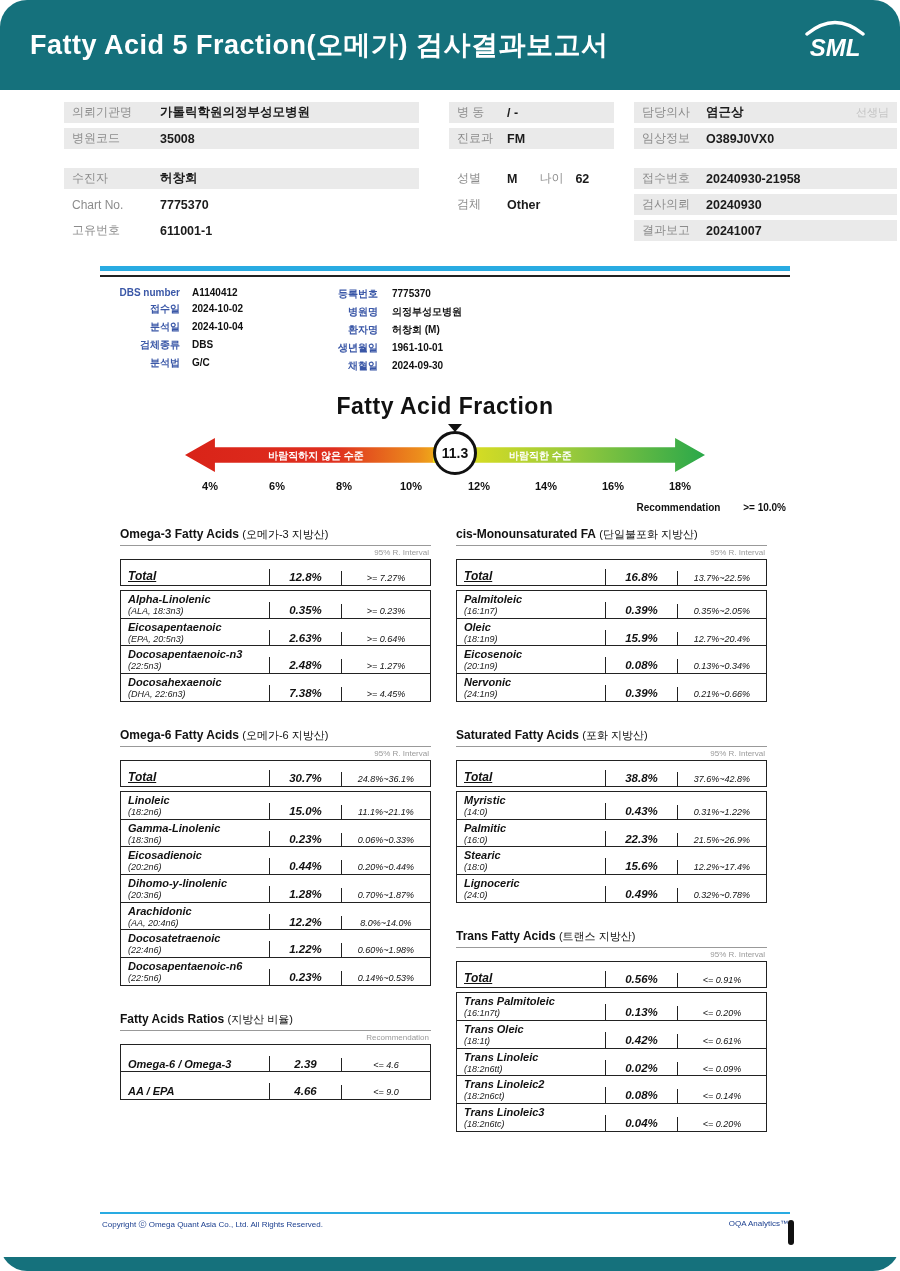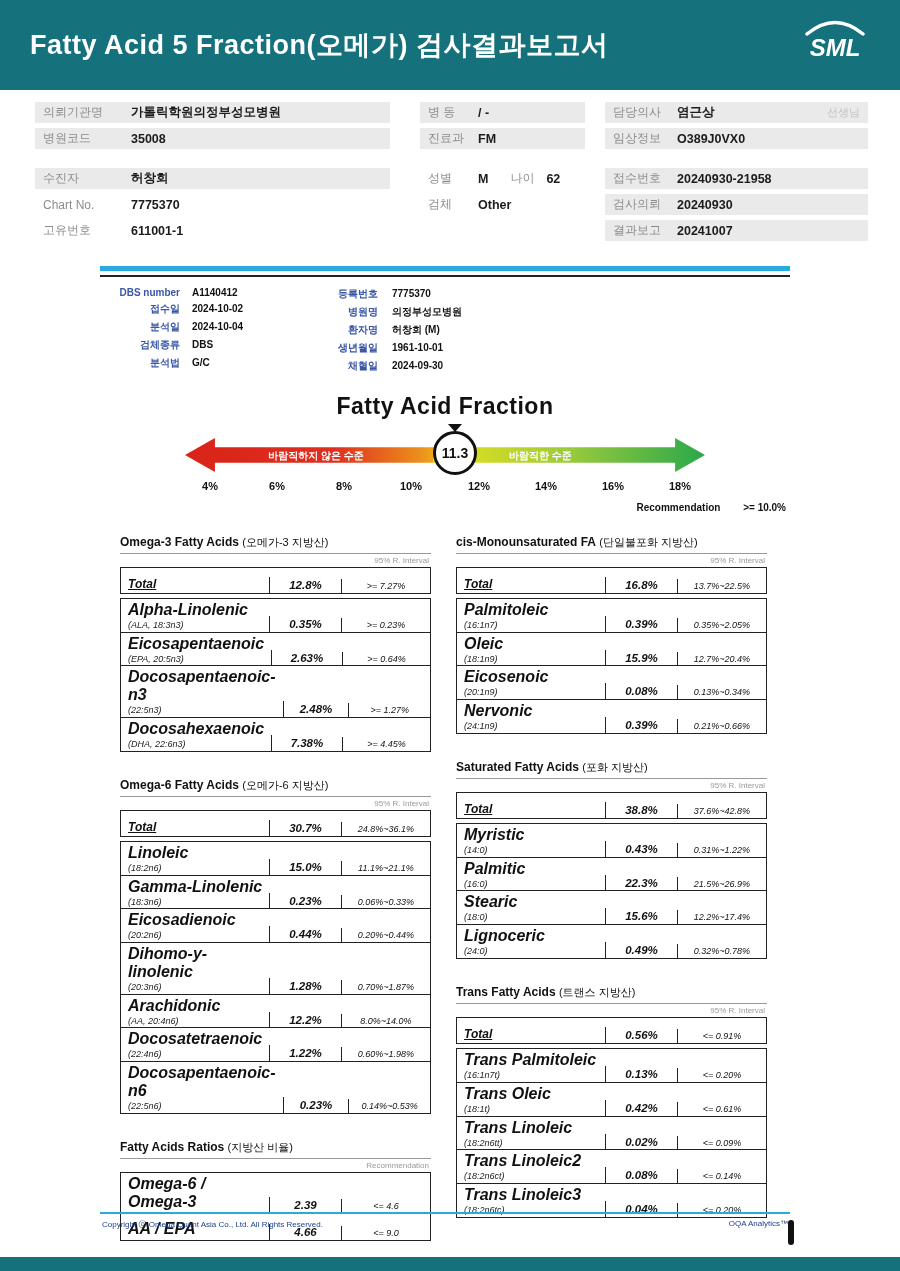--- a/index.html
+++ b/index.html
@@ -1,24 +1,24 @@
 <!DOCTYPE html>
 <html><head>
 <meta charset="utf-8">
 <style>
   * { margin:0; padding:0; box-sizing:border-box; }
   body { background:#fff; font-family:"Liberation Sans","DejaVu Sans",sans-serif; }
-  .page { position:relative; width:900px; height:1271px; background:#fff; overflow:hidden; }
+  .page { position:relative; width:900px; height:1271px; background:#fff; overflow:hidden;border-radius:27px; }
 
   
   .hdr { height:90px; background:#15717c; display:flex; align-items:center; justify-content:space-between; padding:0 30px; }
   .hdr-title { color:#fff; font-size:27px; font-weight:bold; letter-spacing:.5px; }
 
   
-  .info { position:relative; height:152px; margin-top:12px; font-size:12px; }
+  .info { position:relative; height:152px; margin-top:12px; font-size:12px;margin-left:29px; }
   .icol { position:absolute; top:0; }
   .icol1 { left:35px; width:355px; }
   .icol2 { left:420px; width:165px; }
   .icol3 { left:605px; width:263px; }
   .irow { display:flex; align-items:center; height:21px; margin-bottom:5px; padding:0 8px; }
   .irow.gray { background:#eaeaea; }
   .ilab { color:#8c8c8c; flex:none; width:88px; font-size:12px; }
   .icol2 .ilab { width:50px; }
   .icol3 .ilab { width:64px; }
   .ival { color:#1b1b1b; font-weight:bold; font-size:12.5px; }
@@ -67,33 +67,33 @@
     background:#fff; display:flex; align-items:center; justify-content:center; font-weight:bold; font-size:14px; color:#111; z-index:2; }
   .gpointer { position:absolute; left:263px; top:-6px; width:0; height:0; border:7px solid transparent; border-top:8px solid #111; z-index:3; }
   .gticks { position:absolute; left:25px; top:50px; width:470px; height:14px; }
   .gtick { position:absolute; transform:translateX(-50%); font-size:11px; font-weight:bold; color:#111; white-space:nowrap; }
 
   .recrow { text-align:right; margin-top:6px; padding-right:4px; font-size:10px; font-weight:bold; color:#111; }
   .reclab { margin-right:20px; }
 
   
   .tables { display:flex; margin-top:14px; padding-left:20px; gap:25px; }
-  .tcol { width:311px; display:flex; flex-direction:column;margin-top:8px; }
+  .tcol { width:311px; display:flex; flex-direction:column; }
   .ftable + .ftable { margin-top:26px; }
   .ft-titlebar { border-bottom:1px solid #999; padding-bottom:3px; font-size:12px; color:#111; }
   .ft-title { font-weight:bold; font-size:12px; }
   .ft-kr { font-weight:normal; font-size:11px; }
   .ft-introw { text-align:right; font-size:8px; color:#999; margin:2px 2px 3px 0; height:9px; }
   .frow { display:flex; align-items:flex-end; border:1.4px solid #222; margin-top:-1.4px; min-height:29px; background:#fff;font-style:italic; }
   .frow.total { margin-bottom:6px; min-height:27px; }
   .fcell { display:flex; flex-direction:column; justify-content:center; padding:2px 7px; }
   .cname { flex:1.9; align-items:flex-start; }
   .cval  { flex:0.8; border-left:1.4px solid #222; align-items:center; font-weight:bold; font-size:11.5px; color:#111; }
   .cint  { flex:1.05; border-left:1.4px solid #222; align-items:center; font-size:9px; color:#111; }
-  .nm { font-weight:bold; font-size:16px; color:#111; }
+  .nm { font-weight:bold; font-size:11px; color:#111; }
   .nm.tot { text-decoration:underline; font-size:12px; }
   .sb { font-size:9px; color:#222; margin-top:1px; }
 
   
   .rfooter { position:absolute; left:100px; top:1212px; width:690px; border-top:2px solid #29abe2;
     padding:5px 2px 0; display:flex; justify-content:space-between; font-size:8px; color:#1b3f8f; }
   .pagemark { position:absolute; left:788px; top:1220px; width:6px; height:25px; background:#111; border-radius:3px; }
   .bottombar { position:absolute; left:0; bottom:0; width:100%; height:14px; background:#15717c; }
 </style>
 </head>

